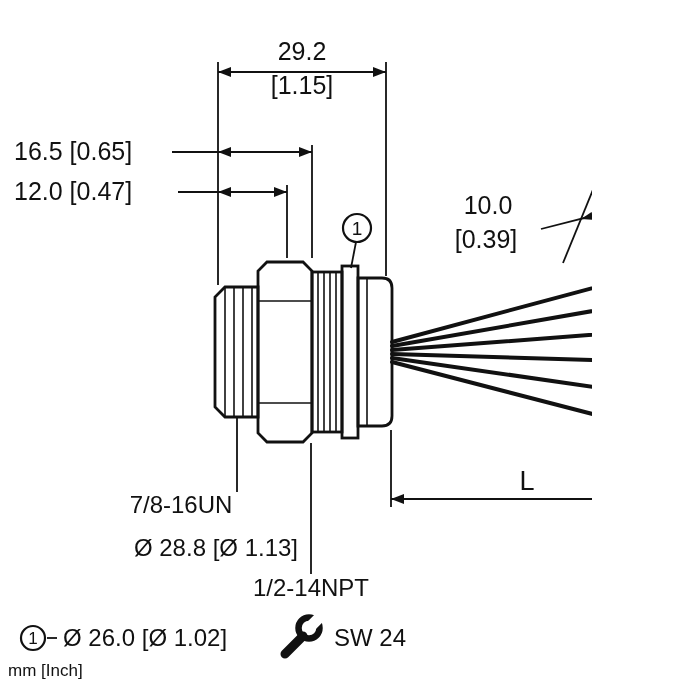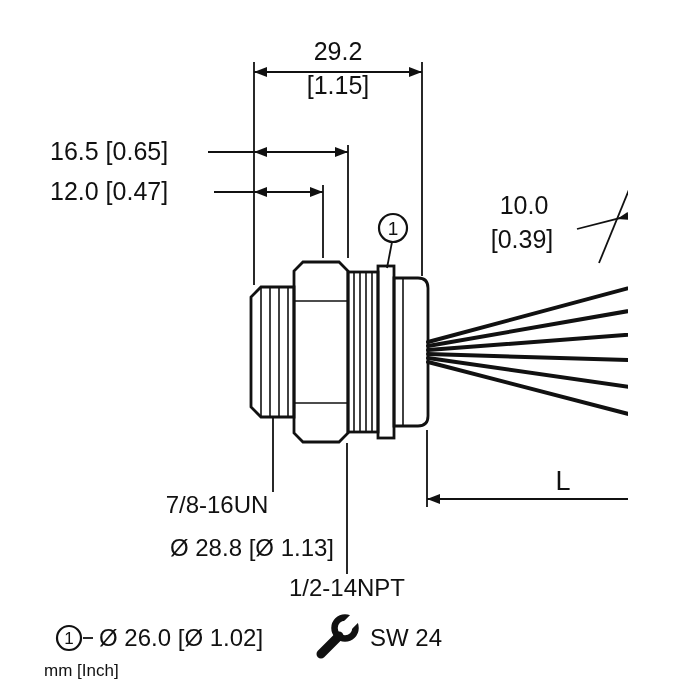--- a/index.html
+++ b/index.html
@@ -1,19 +1,18 @@
 <!DOCTYPE html>
 <html><head>
 <meta charset="utf-8">
 <style>
   html,body{margin:0;padding:0;background:#ffffff;}
   .canvas{
     position:relative;width:592px;height:698px;background:#ffffff;overflow:hidden;
     font-family:"Liberation Sans", sans-serif;
-    margin-left:36px;
   }
   svg{display:block;}
   svg text{
     font-family:"Liberation Sans", sans-serif;
     fill:#111111;
   }
   .dim-text{font-size:25px;}
   .label-text{font-size:24px;}
   .small-text{font-size:17px;}
   .balloon-text{font-size:19px;}

